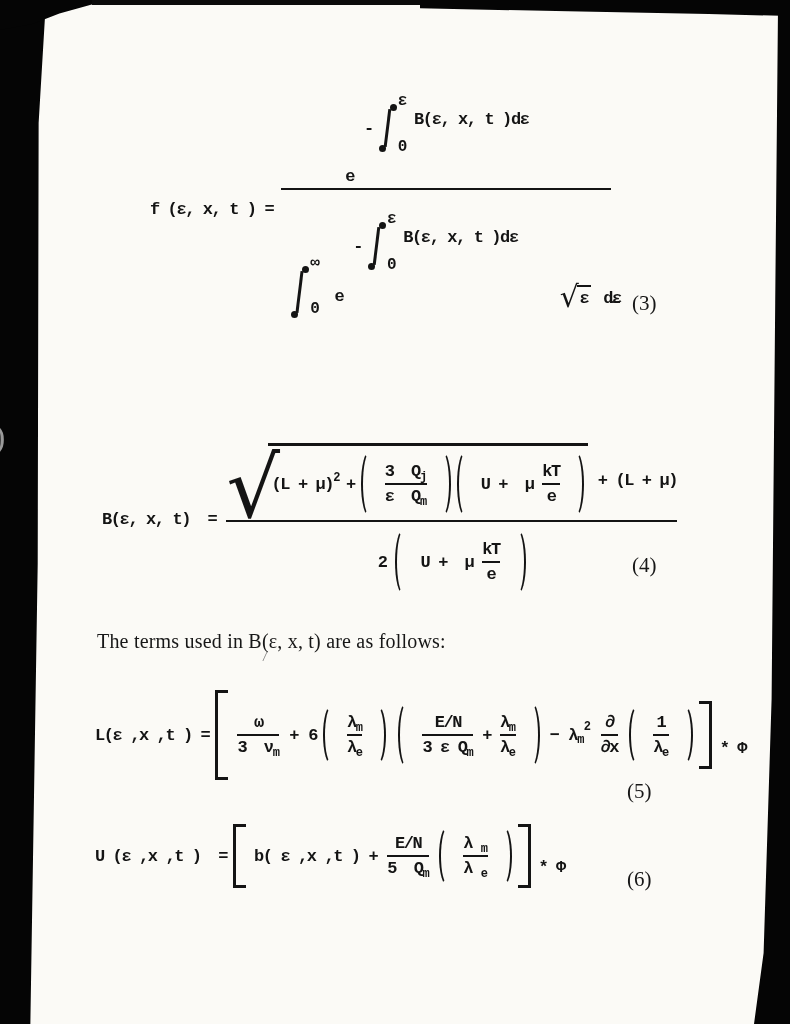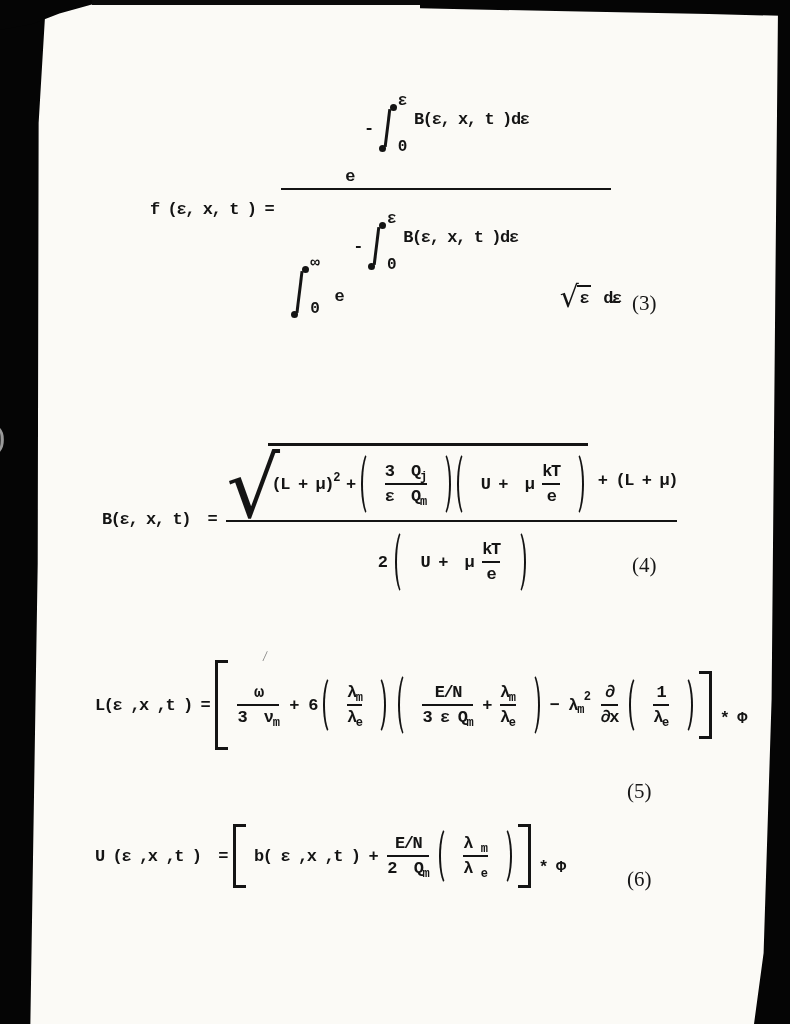--- a/index.html
+++ b/index.html
@@ -167,22 +167,23 @@
             <div class="fbar"></div>
             <span>e</span>
           </div>
         </div>
         <span class="rp h62"></span>
       </div>
     </div>
   </div>
   <span class="abs eqnum" style="left:632px;top:553px">(4)</span>
 
-
-  <div class="abs math mrow" style="left:95px;top:660px;gap:6px">
+  <div class="abs prose" style="left:97px;top:630px">The terms used in B(ε, x, t) are as follows:</div>
+
+  <div class="abs math mrow" style="left:95px;top:690px;gap:6px">
     <span>L(ε ,x ,t ) =</span>
     <span class="lbr bh84"></span>
     <div class="frac" style="margin-left:3px">
       <span>ω</span>
       <div class="fbar"></div>
       <div class="mrow"><span>3  ν</span><span class="sb">m</span></div>
     </div>
     <span style="margin:0 4px">+</span>
     <span>6</span>
     <span class="lp h56"></span>
@@ -224,21 +225,21 @@
   </div>
   <span class="abs eqnum" style="left:627px;top:779px">(5)</span>
 
   <div class="abs math mrow" style="left:95px;top:824px;gap:6px">
     <span>U (ε ,x ,t )  =</span>
     <span class="lbr bh58"></span>
     <span style="margin-left:2px">b( ε ,x ,t ) +</span>
     <div class="frac" style="margin-left:4px">
       <span>E/N</span>
       <div class="fbar"></div>
-      <div class="mrow"><span>2  Q</span><span class="sb">m</span></div>
+      <div class="mrow"><span>5  Q</span><span class="sb">m</span></div>
     </div>
     <span class="lp h56" style="margin-left:4px"></span>
     <div class="frac">
       <div class="mrow"><span>λ </span><span class="sb">m</span></div>
       <div class="fbar"></div>
       <div class="mrow"><span>λ </span><span class="sb">e</span></div>
     </div>
     <span class="rp h56"></span>
     <span class="rbr bh58"></span>
     <span style="position:relative;top:11px;margin-left:2px">* Φ</span>

